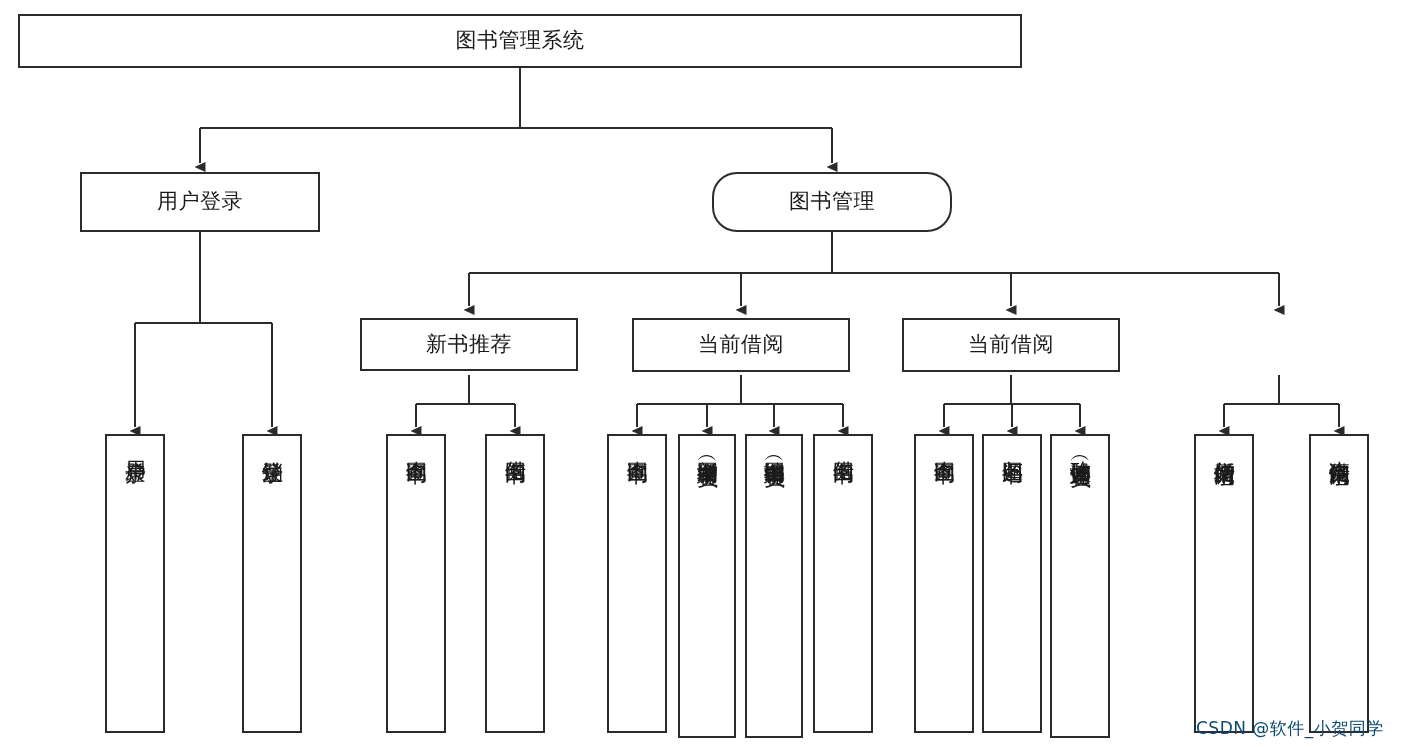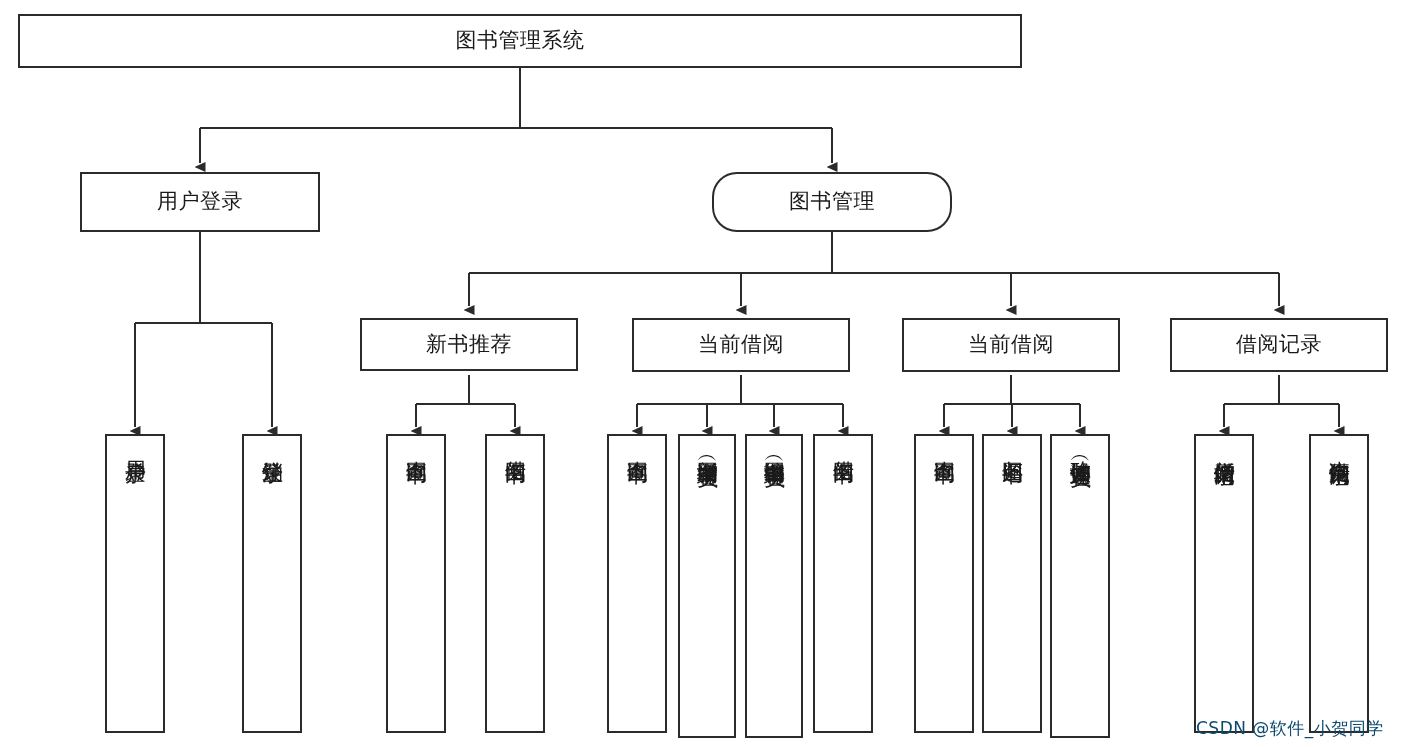--- a/index.html
+++ b/index.html
@@ -132,23 +132,20 @@
   </div>
 
   <div class="node-box node-h" style="left:632px; top:318px; width:218px; height:54px;">
     <span class="node-label">当前借阅</span>
   </div>
 
   <div class="node-box node-h" style="left:902px; top:318px; width:218px; height:54px;">
     <span class="node-label">当前借阅</span>
   </div>
 
-  <div class="node-box node-h" style="left:1170px; top:318px; width:218px; height:54px;">
-    <span class="node-label">借阅记录</span>
-  </div>
 
   <div class="node-box node-v" style="left:105px; top:434px; width:60px; height:299px;">
     <span class="node-label">用户登录</span>
   </div>
 
   <div class="node-box node-v" style="left:242px; top:434px; width:60px; height:299px;">
     <span class="node-label">注销登录</span>
   </div>
 
   <div class="node-box node-v" style="left:386px; top:434px; width:60px; height:299px;">

